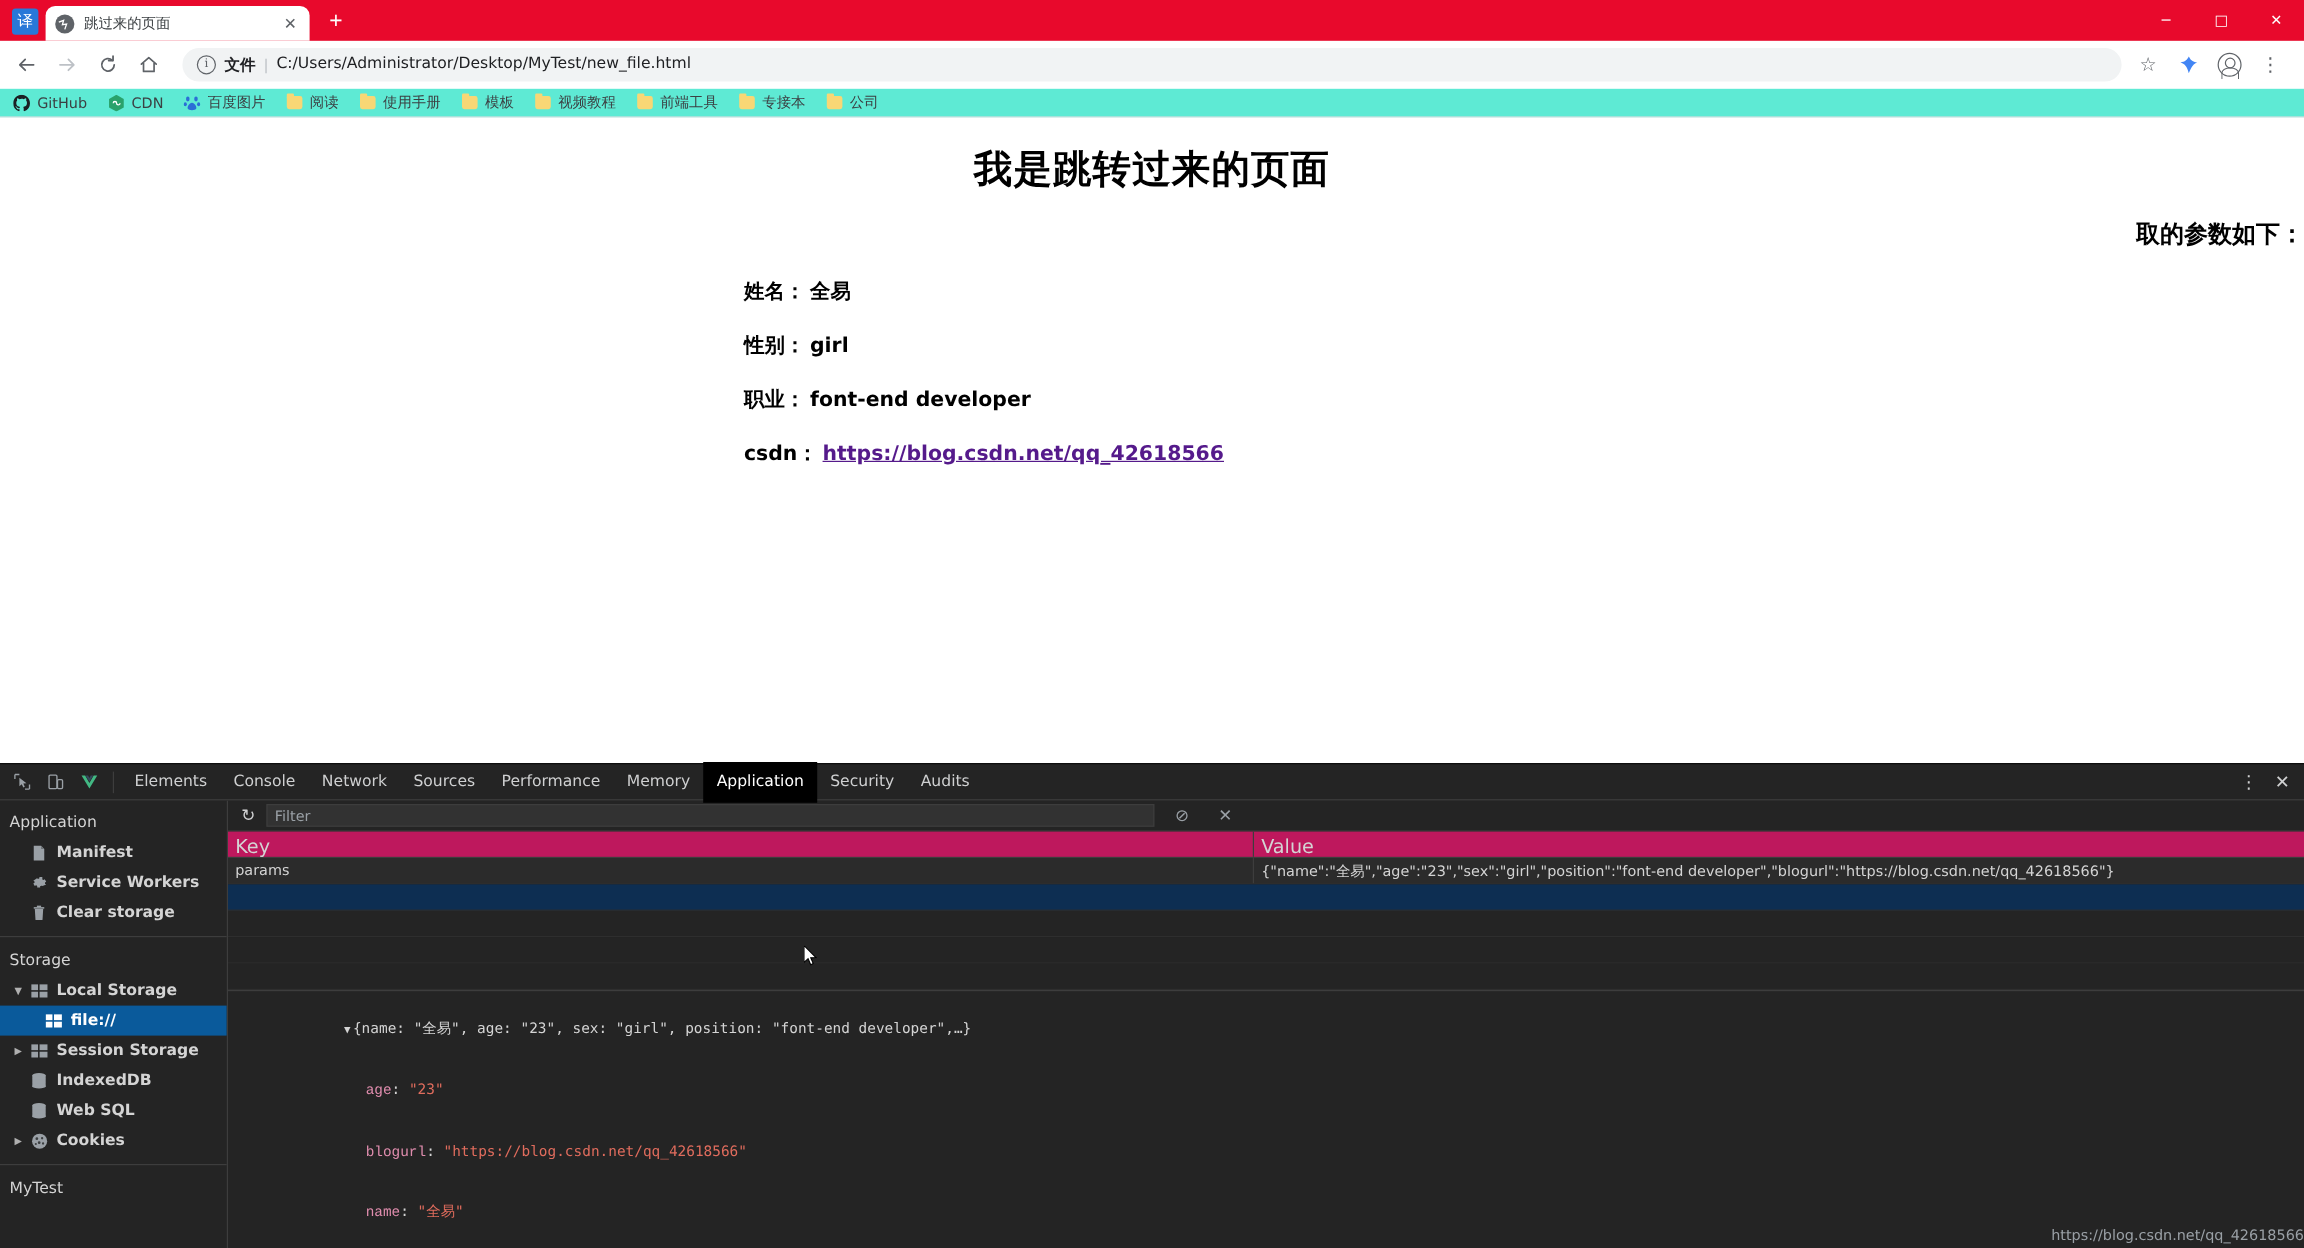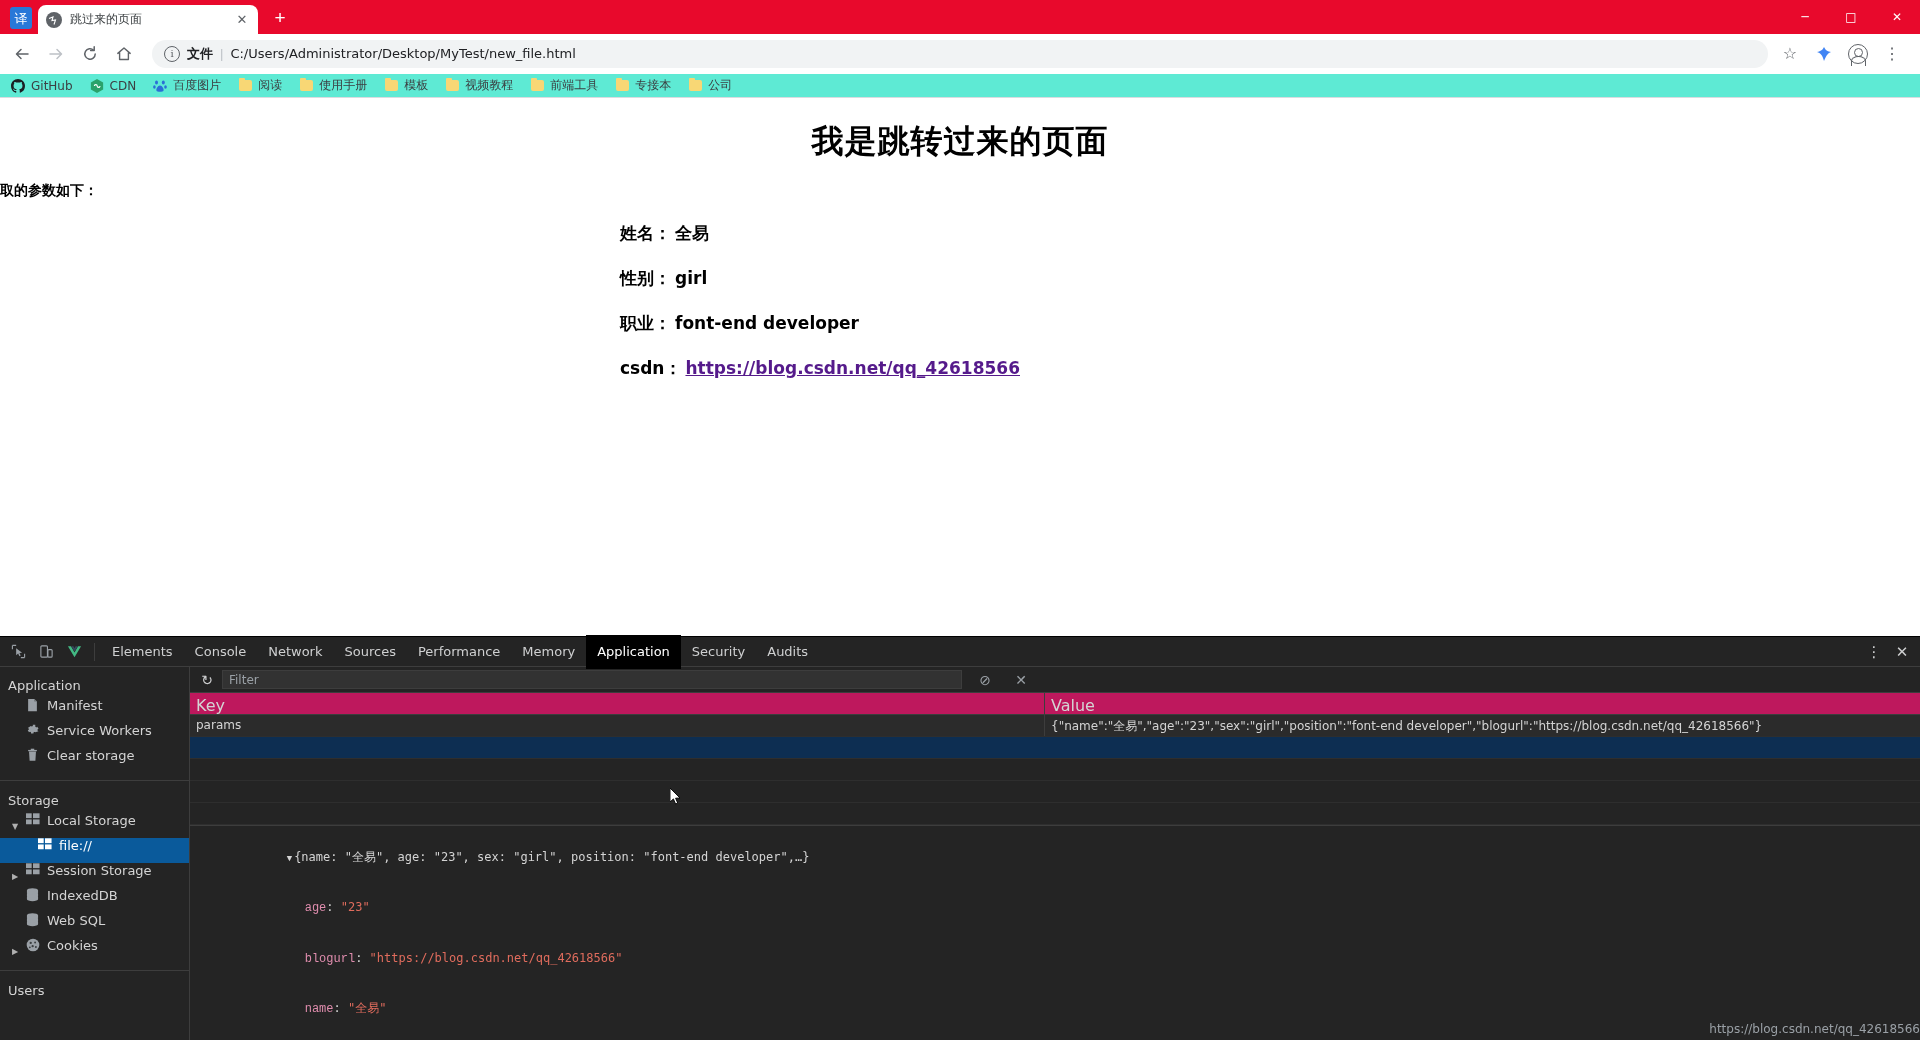--- a/index.html
+++ b/index.html
@@ -121,21 +121,21 @@
   .page{
     flex:1 1 auto; background:#ffffff; position:relative; overflow:hidden;
   }
   .page-inner{ padding-top:22px; }
   .pg-h1{
     text-align:center;font-size:32px;font-weight:bold;color:#000000;
     margin:0 0 18px 0; letter-spacing:1px;
     font-family:"DejaVu Sans","Liberation Sans",sans-serif;
   }
   .pg-sub{
-    text-align:left;font-size:14px;font-weight:bold;color:#000000;margin:0 0 22px 0;
+    text-align:right;font-size:20px;font-weight:bold;color:#000000;margin:0 0 22px 0;
     font-family:"DejaVu Sans","Liberation Sans",sans-serif;
   }
   .pg-row{
     font-size:17px;font-weight:bold;color:#000000;
     margin:0 0 22px 620px;
     font-family:"DejaVu Sans","Liberation Sans",sans-serif;
   }
   .pg-row .lbl{ margin-right:4px; }
   .pg-row a{ color:#551a8b; text-decoration:underline; }
 
@@ -168,22 +168,22 @@
 
   
   .dt-side{
     width:190px;flex:0 0 190px;background:#242424;
     border-right:1px solid #3d3d3d; padding-top:6px; overflow:hidden;
   }
   .dt-side-head{
     font-size:13px;color:#d4d4d4;padding:5px 0 5px 8px;
   }
   .dt-side-item{
-    display:flex;align-items:flex-start;height:25px;padding-left:24px;font-size:13px;
-    color:#d4d4d4;position:relative;
+    display:flex;align-items:center;height:25px;padding-left:24px;font-size:13px;
+    color:#d4d4d4;position:relative;font-weight:bold;
   }
   .dt-side-item.sel{ background:#0a5a9b;color:#ffffff; }
   .dt-side-item .twisty{
     position:absolute;left:12px;top:50%;transform:translateY(-50%);
     font-size:8px;color:#b0b0b0;
   }
   .dt-side-item .si-ico{
     width:17px;flex:0 0 17px;margin-right:6px;display:flex;align-items:center;justify-content:center;
   }
   .dt-side-divider{ height:1px;background:#3d3d3d;margin:7px 0; }
@@ -563,21 +563,21 @@
                 <circle cx="10.4" cy="5.2" r="1.1" fill="#3a3d3f"></circle>
                 <circle cx="7.6" cy="9.4" r="1.3" fill="#3a3d3f"></circle>
                 <circle cx="11.3" cy="10.2" r="1.1" fill="#3a3d3f"></circle>
                 <circle cx="4.4" cy="10.6" r="1" fill="#3a3d3f"></circle>
               </svg>
           </span>
           <span>Cookies</span>
         </div>
 
         <div class="dt-side-divider"></div>
-        <div class="dt-side-head">Users</div>
+        <div class="dt-side-head">MyTest</div>
       </div>
 
       <div class="dt-main">
 
         <div class="dt-filterbar">
           <div class="dt-refresh">↻</div>
           <div class="filter-input">Filter</div>
           <div class="fb-btn">⊘</div>
           <div class="fb-btn">✕</div>
         </div>

